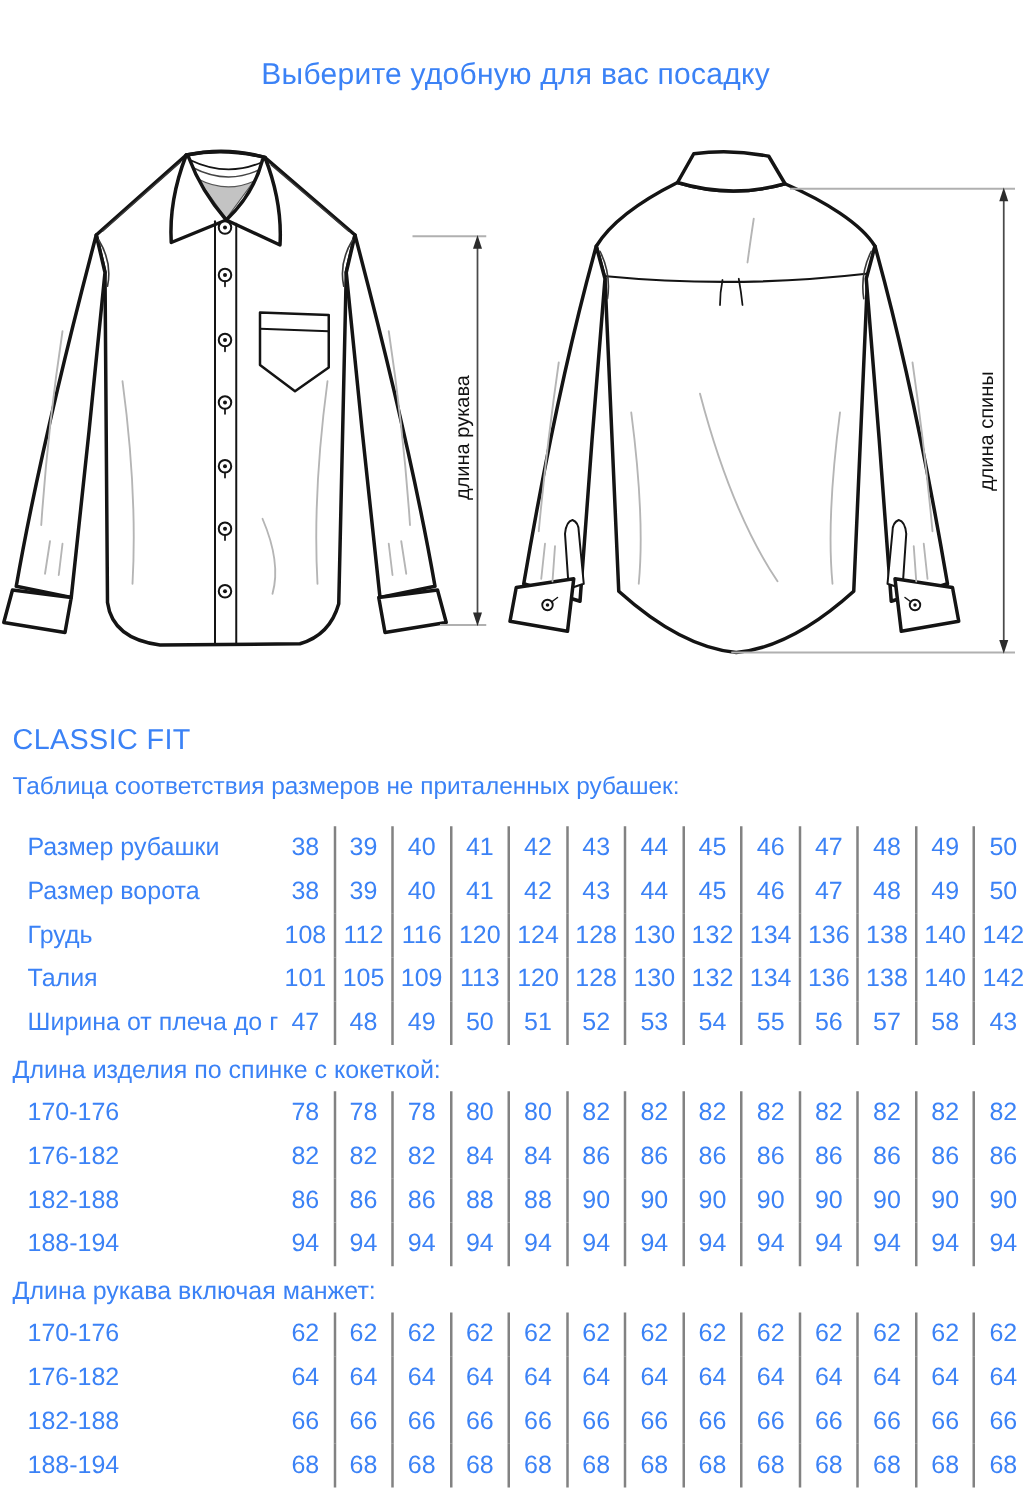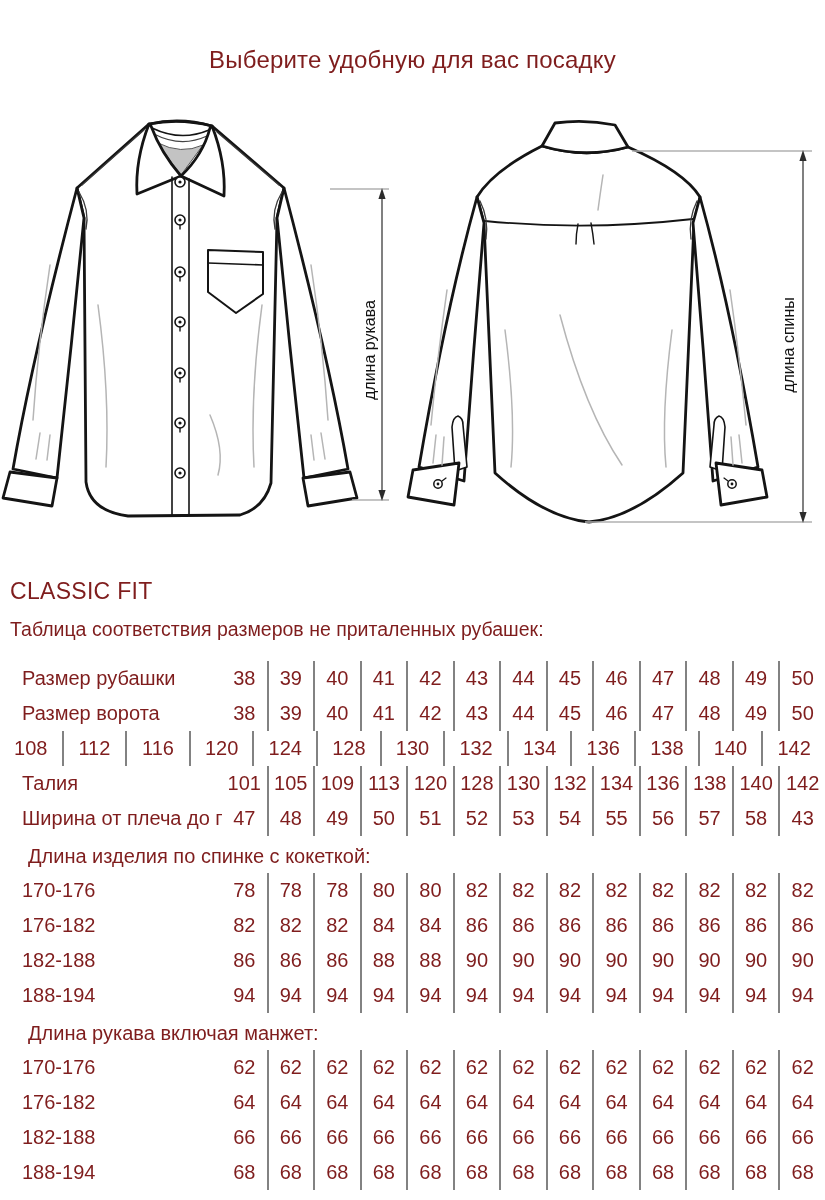--- a/index.html
+++ b/index.html
@@ -1,30 +1,30 @@
 <!DOCTYPE html>
 <html><head>
 <meta charset="utf-8">
 <style>
   *{margin:0;padding:0;box-sizing:border-box}
   html,body{background:#fff}
   .page{position:relative;width:825px;height:1200px;background:#fff;overflow:hidden;
-        font-family:"Liberation Sans","DejaVu Sans",sans-serif;color:#7f1d1d}
+        font-family:"Liberation Sans","DejaVu Sans",sans-serif;color:#3b82f6}
   .title{position:absolute;top:46px;left:0;width:100%;text-align:center;
          font-size:24px;font-weight:400;letter-spacing:.2px}
   .diagram{position:absolute;top:115px;left:0}
   svg text{font-family:"Liberation Sans","DejaVu Sans",sans-serif}
   .fit-heading{position:absolute;top:578px;left:10px;font-size:23px;font-weight:400;letter-spacing:.3px}
   .subtitle{position:absolute;top:618px;left:10px;font-size:19.5px}
   .size-table{position:absolute;top:661px;left:0;width:825px;font-size:20px}
   .trow{display:flex;height:35px;line-height:35px}
   .rlabel{flex:0 0 222px;padding-left:22px;white-space:nowrap;overflow:hidden}
   .cell{flex:1 1 0;text-align:center;border-right:2px solid #828282}
   .cell:last-child{border-right:none}
-  .group-header{height:37px;line-height:40px;padding-left:28px;font-size:20px}
+  .group-header{height:37px;line-height:40px;padding-left:10px;font-size:20px}
 </style>
 </head>
 <body>
 
 <div class="page">
 
   <div class="title">Выберите удобную для вас посадку</div>
 
   <svg class="diagram" width="825" height="430" viewBox="0 0 825 430">
 
@@ -178,20 +178,21 @@
           <div class="cell">43</div>
           <div class="cell">44</div>
           <div class="cell">45</div>
           <div class="cell">46</div>
           <div class="cell">47</div>
           <div class="cell">48</div>
           <div class="cell">49</div>
           <div class="cell">50</div>
         </div>
         <div class="trow">
+          <div class="rlabel">Грудь</div>
           <div class="cell">108</div>
           <div class="cell">112</div>
           <div class="cell">116</div>
           <div class="cell">120</div>
           <div class="cell">124</div>
           <div class="cell">128</div>
           <div class="cell">130</div>
           <div class="cell">132</div>
           <div class="cell">134</div>
           <div class="cell">136</div>

